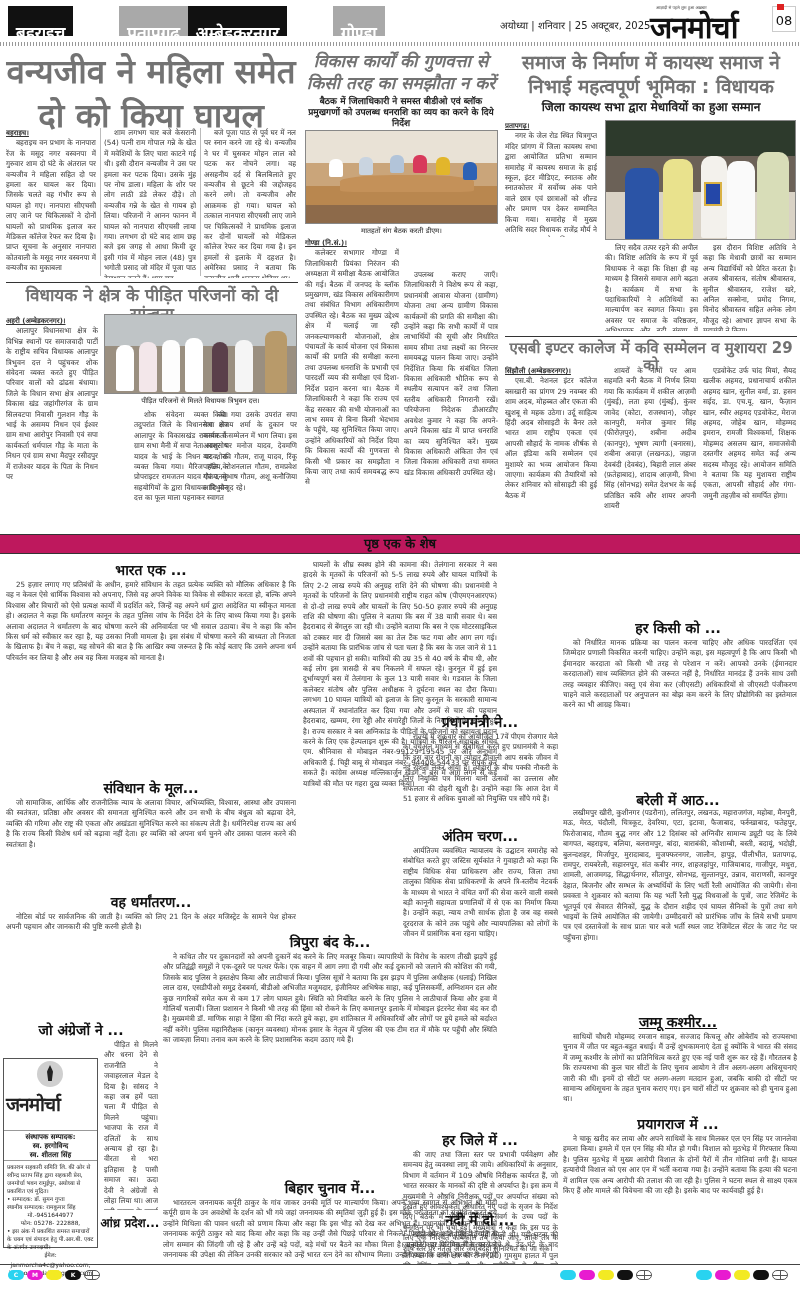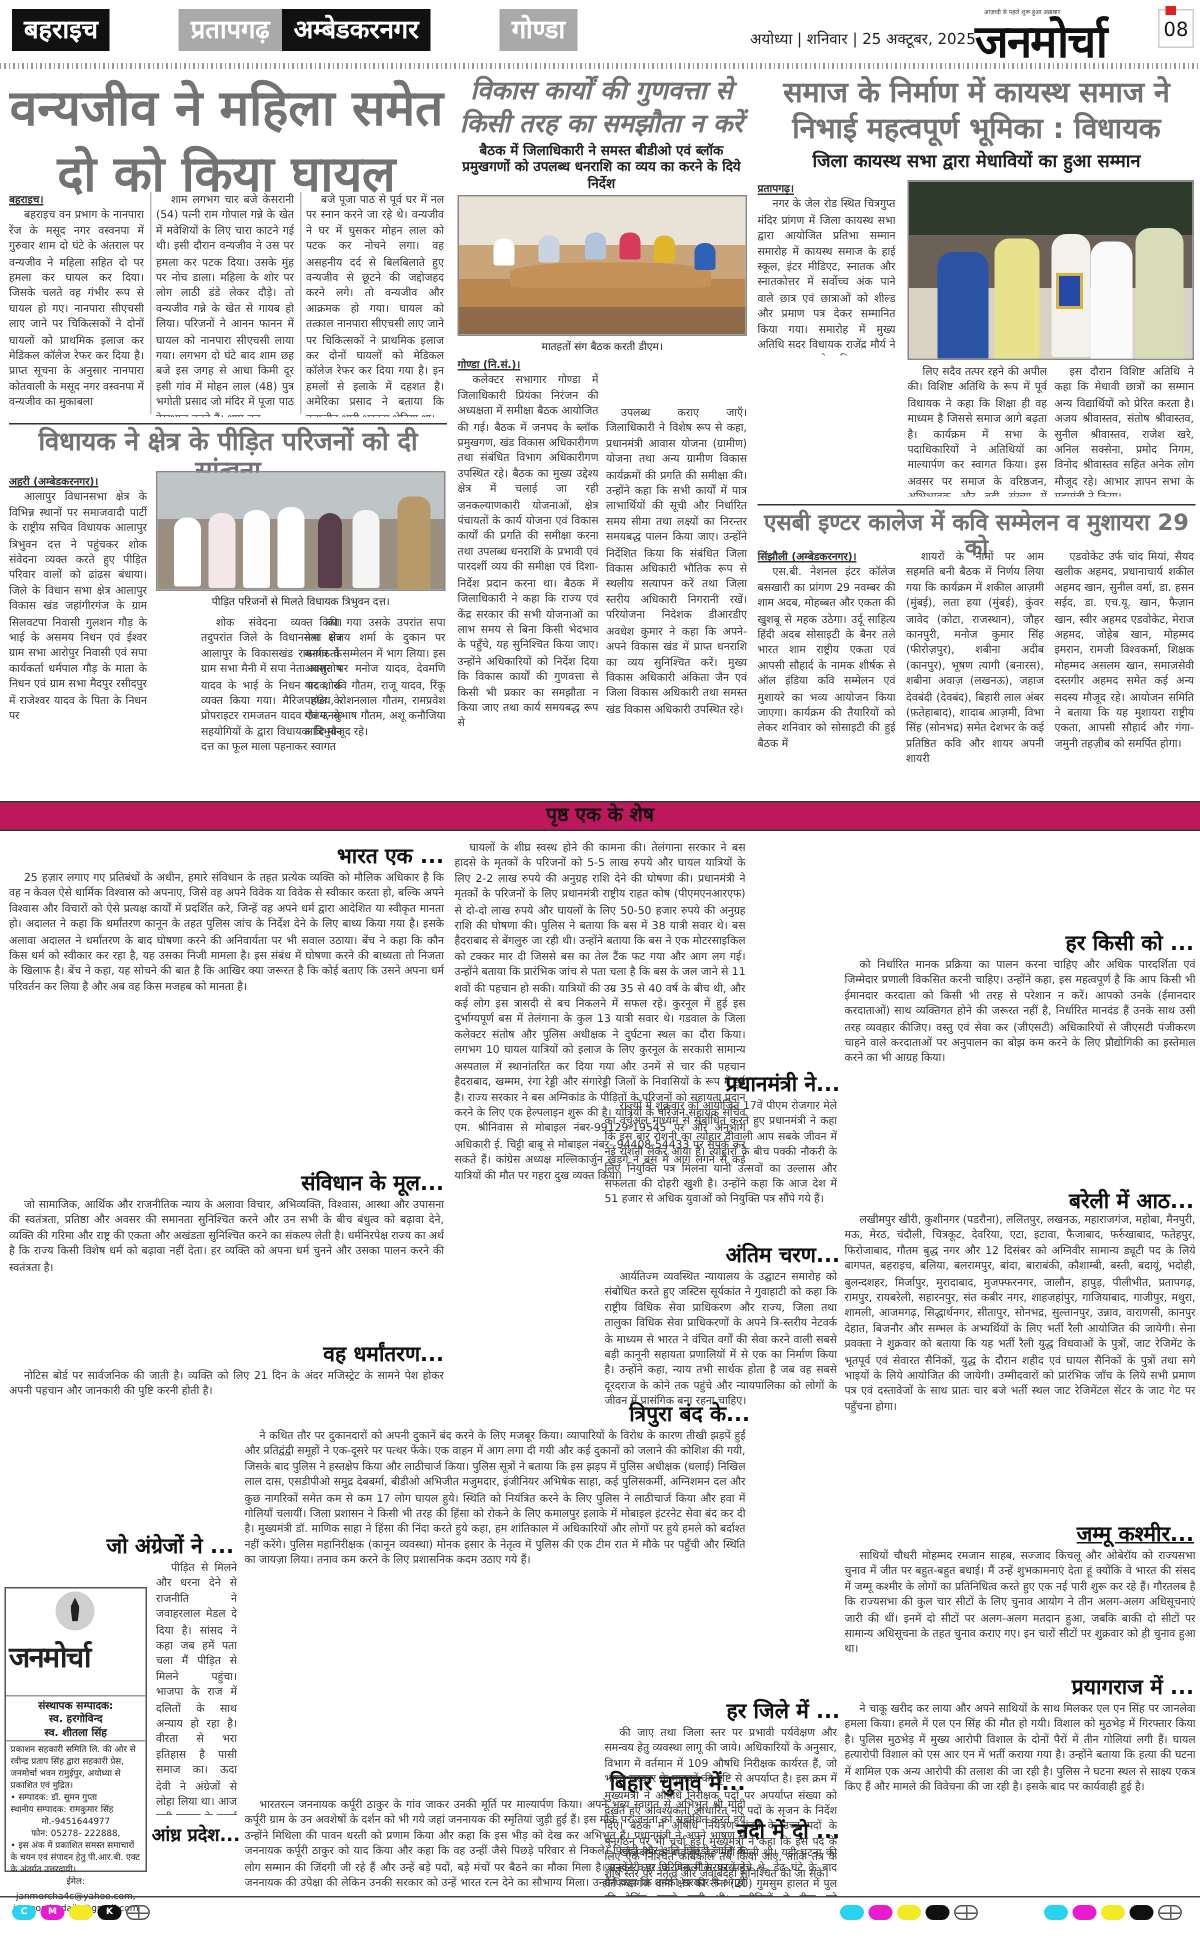--- a/index.html
+++ b/index.html
@@ -2,21 +2,21 @@
 <html><head>
 <meta charset="utf-8">
 <style>
   * { box-sizing: border-box; margin: 0; padding: 0; }
   html, body { width: 800px; height: 1295px; background: #fff; overflow: hidden; }
   body { font-family: "DejaVu Sans", sans-serif; color: #111; position: relative; }
 
   
   .masthead { position: absolute; left: 0; top: 0; width: 800px; height: 42px; }
   .tabs { position: absolute; left: 8px; top: 6px; display: flex; height: 28px; }
-  .tab { font-family: "DejaVu Sans", sans-serif; font-weight: bold; font-size: 17px; padding: 2px 8px; line-height: 24px; }
+  .tab { font-family: "DejaVu Sans", sans-serif; font-weight: bold; font-size: 17px; padding: 15px 8px; line-height: 24px; }
   .tab.dark { background: #111; color: #fff; }
   .tab.grey { background: #a9a9a9; color: #fff; margin-left: 46px; }
   .dateline { position: absolute; left: 500px; top: 18px; font-size: 10px; color: #222; }
   .brand { position: absolute; left: 650px; top: 2px; width: 125px; height: 38px; }
   .brand-tag { font-size: 4px; color: #333; position: absolute; left: 6px; top: 3px; white-space: nowrap; }
   .brand-name { position: absolute; left: 0; top: 4px; font-family: "DejaVu Sans", sans-serif; font-weight: 900; font-size: 30px; letter-spacing: -1px; color: #111; }
   .page-no { position: absolute; left: 772px; top: 6px; width: 24px; height: 26px; border: 1px solid #ccc; font-size: 13px; text-align: center; line-height: 28px; }
   .page-no .flag { position: absolute; left: 4px; top: -3px; width: 7px; height: 6px; background: #d22; }
   .rule-dotted { position: absolute; left: 0; top: 42px; width: 800px; height: 4px;
     background: repeating-linear-gradient(90deg,#999 0 1px,#fff 1px 3px); }
@@ -38,21 +38,21 @@
   .ph-meeting .p { position:absolute; width:14px; height:18px; border-radius:6px 6px 2px 2px; }
   .ph-award { background: linear-gradient(180deg,#2d3a2c 0 30%,#6b6157 30% 60%,#d9d2c5 60%); }
   .ph-award .p { position:absolute; border-radius: 10px 10px 2px 2px; }
   .ph-visit { background: linear-gradient(180deg,#bfc4c6 0 40%,#9a8f80 40% 100%); }
   .ph-visit .p { position:absolute; border-radius: 8px 8px 2px 2px; }
 
   
   .band { position: absolute; left: 0; top: 534px; width: 800px; height: 20px; background: #be185d; border-top: 1px solid #333; border-bottom: 1px solid #333; }
   .band span { position: absolute; left: 0; width: 800px; text-align: center; font-weight: bold; font-size: 13px; line-height: 18px; }
 
-  .sect-head { position: absolute; font-weight: bold; font-size: 14px; text-align: right; color: #111; }
+  .sect-head { position: absolute; font-weight: bold; font-size: 14px; text-align: center; color: #111; }
 
   
   .imprint { position: absolute; left: 3px; top: 1058px; width: 95px; height: 190px; border: 1px solid #555; font-size: 6px; color: #222; }
   .imprint .logo-wrap { height: 72px; border-bottom: 1px solid #999; position: relative; }
   .imprint .pen { position:absolute; left: 33px; top: 2px; width: 26px; height: 26px; border-radius: 50%; background: #cfcfcf; }
   .imprint .pen:after { content:""; position:absolute; left:10px; top:4px; width:6px; height:16px; background:#222; clip-path: polygon(50% 0,100% 40%,80% 100%,20% 100%,0 40%); }
   .imprint .ilogo { position:absolute; left: 2px; top: 32px; font-size: 19px; font-weight: 900; letter-spacing: -1px; }
   .imprint .editor-lines { text-align:center; font-weight:bold; font-size:7px; line-height: 9px; padding-top: 2px; border-bottom: 1px solid #999; }
   .imprint .body-lines { padding: 2px 3px; line-height: 8px; font-size: 5.8px; }
   .imprint .emails { text-align: center; font-size: 6px; line-height: 8px; }

